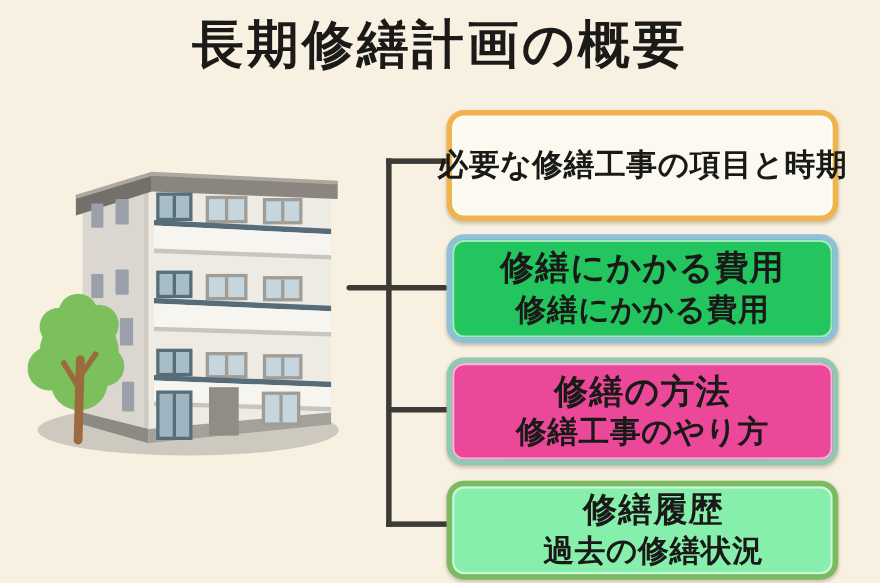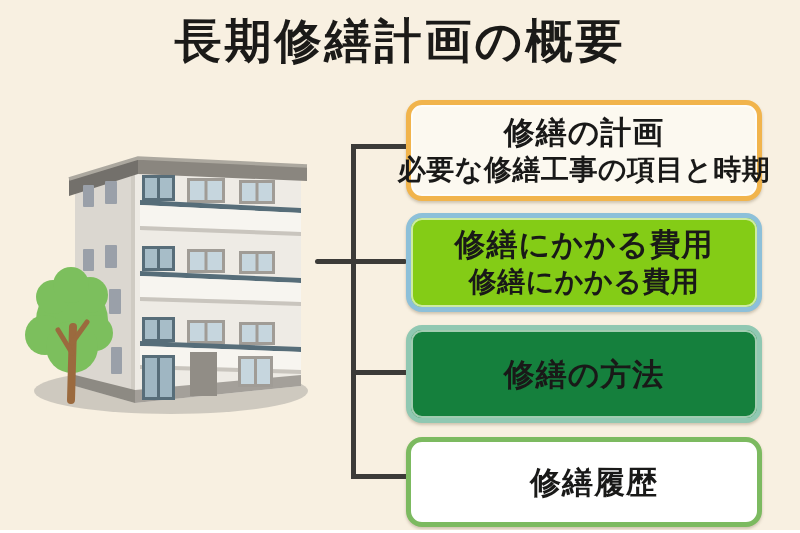--- a/index.html
+++ b/index.html
@@ -39,35 +39,36 @@
 
   <h1 class="page-title" style="color: rgb(27, 26, 24);">長期修繕計画の概要</h1>
 
   <div class="line" style="left: 315px; top: 259px; width: 92px; height: 5px; border-radius: 3px; background: rgb(60, 59, 56);"></div>
   <div class="line" style="left: 351px; top: 144px; width: 5px; height: 335px; background: rgb(60, 59, 56);"></div>
   <div class="line" style="left: 351px; top: 144px; width: 56px; height: 5px; background: rgb(60, 59, 56);"></div>
   <div class="line" style="left: 353px; top: 370px; width: 54px; height: 5px; background: rgb(60, 59, 56);"></div>
   <div class="line" style="left: 351px; top: 474px; width: 56px; height: 5px; background: rgb(60, 59, 56);"></div>
 
   <div class="box" style="top: 100px; height: 101px; border-color: rgb(241, 180, 76); background: rgb(252, 249, 240);">
-    <div class="box-title">修繕の計画</div>
     <div class="box-subtitle">必要な修繕工事の項目と時期</div>
   </div>
 
-  <div class="box" style="top: 213px; height: 99px; border-color: rgb(141, 192, 217); background: #84cc16;">
+  <div class="box" style="top: 213px; height: 99px; border-color: rgb(141, 192, 217); background: #22c55e;">
     <div class="box-title">修繕にかかる費用</div>
     <div class="box-subtitle">修繕にかかる費用</div>
   </div>
 
-  <div class="box" style="top: 325px; height: 98px; border-color: rgb(144, 200, 178); background: #15803d;">
+  <div class="box" style="top: 325px; height: 98px; border-color: rgb(144, 200, 178); background: #ec4899;">
     <div class="box-title">修繕の方法</div>
+    <div class="box-subtitle">修繕工事のやり方</div>
   </div>
 
-  <div class="box" style="top: 437px; height: 90px; border-color: rgb(124, 186, 96); background: #ffffff; padding-left: 20px;">
+  <div class="box" style="top: 437px; height: 90px; border-color: rgb(124, 186, 96); background: #86efac; padding-left: 20px;">
     <div class="box-title">修繕履歴</div>
+    <div class="box-subtitle">過去の修繕状況</div>
   </div>
 
   <svg class="illus" width="290" height="290" viewBox="0 0 290 290">
 
     <ellipse cx="146" cy="256" rx="137" ry="23" opacity="0.85" style="fill: rgb(199, 194, 184);"></ellipse>
 
     <g>
 
       <polygon points="50,46 110,27 110,268 50,251" style="fill: rgb(219, 215, 208);"></polygon>
       <polygon points="110,27 276,35 276,251 110,268" style="fill: rgb(238, 235, 229);"></polygon>

